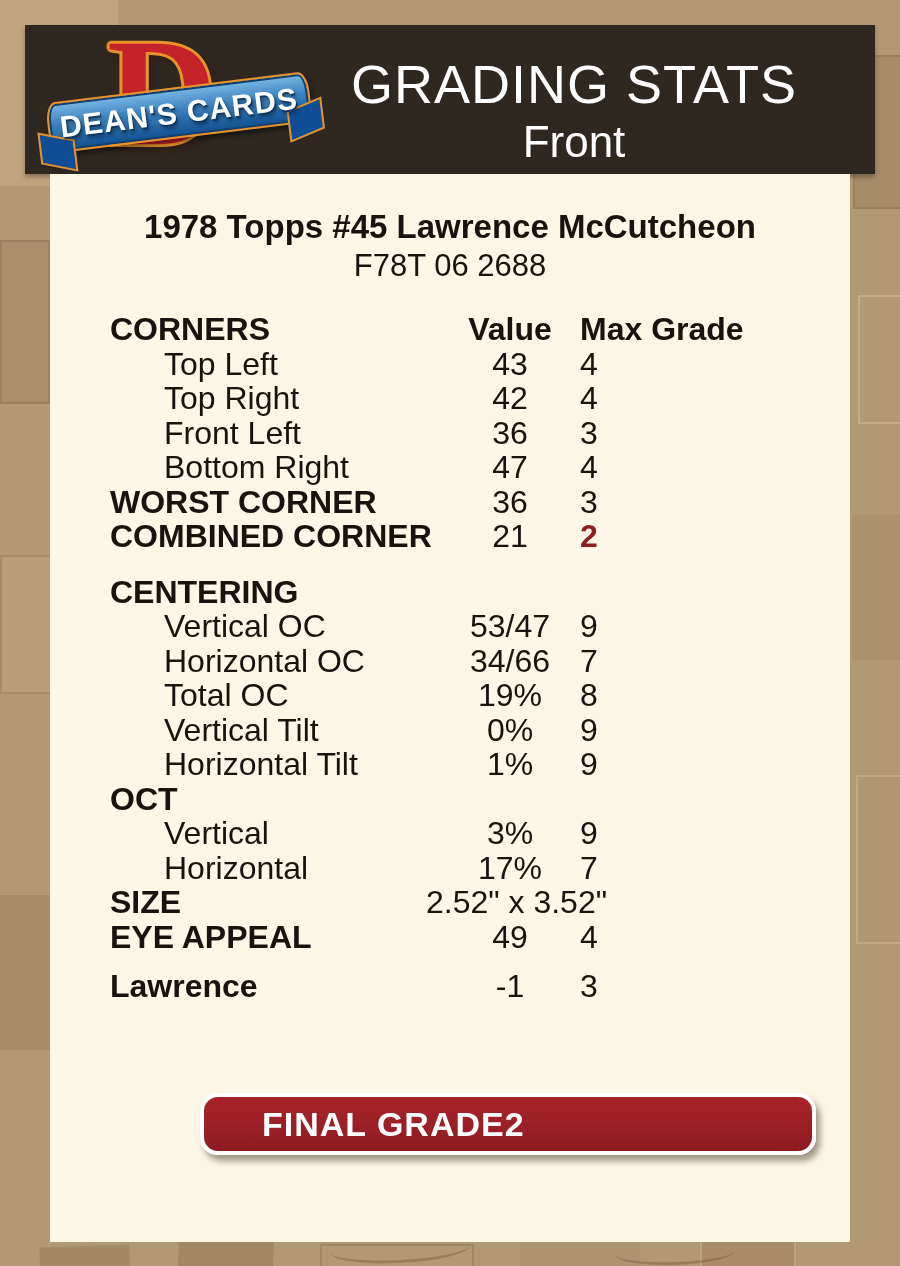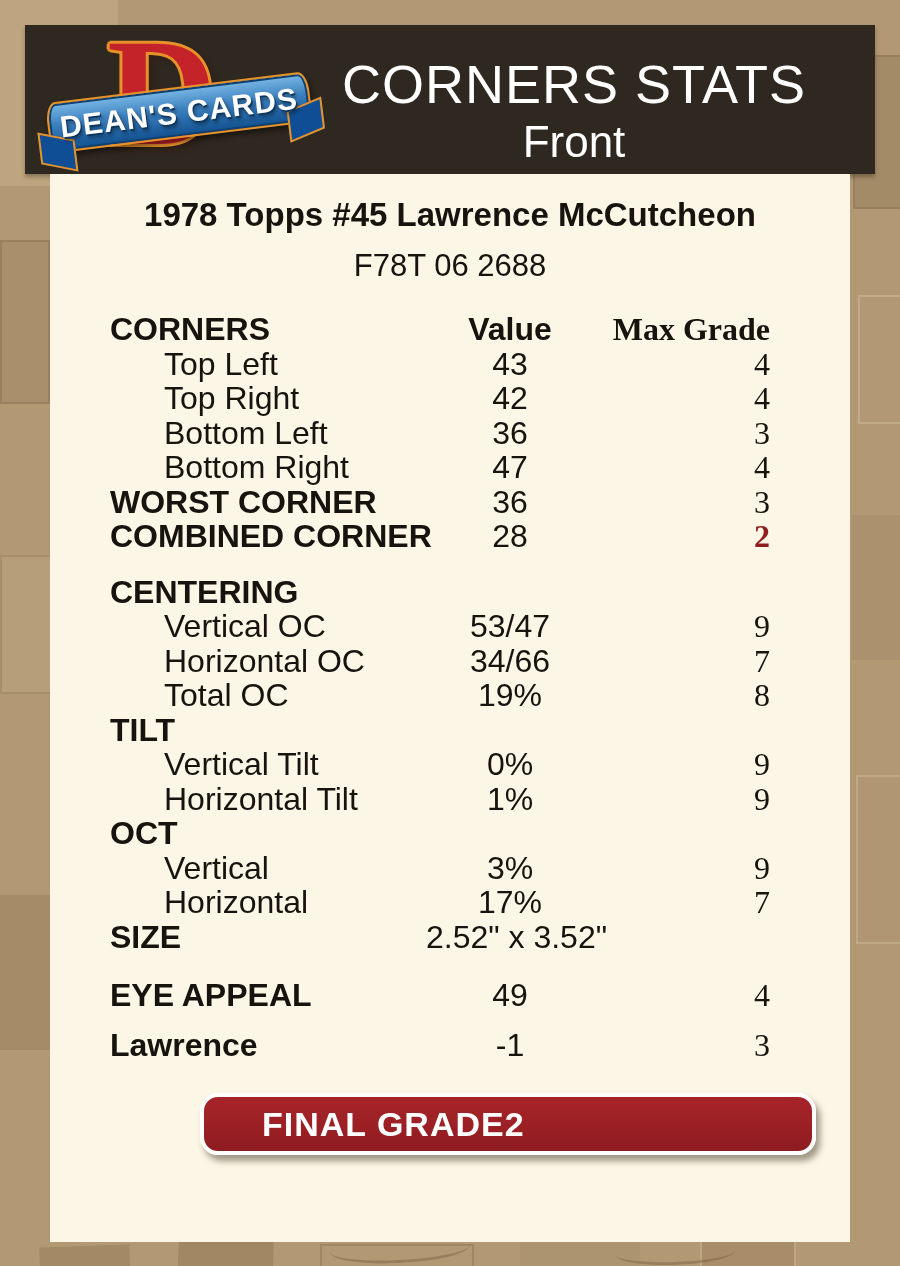--- a/index.html
+++ b/index.html
@@ -64,32 +64,32 @@
   .ribbon-label {
     font-size:30px; font-weight:700; color:#fff; letter-spacing:1px; white-space:nowrap;
     text-shadow:1px 2px 0 #0C3560, 2px 4px 4px rgba(0,0,0,.4);
   }
 
   
   .card-body {
     position:absolute; left:50px; top:174px; width:800px; height:1068px;
     background:#FCF6E6; color:#17130E;
   }
-  .card-title { position:absolute; top:22px; width:100%; text-align:center; font-size:33px; font-weight:700; white-space:nowrap; }
+  .card-title { position:absolute; top:34px; width:100%; text-align:center; font-size:33px; font-weight:700; white-space:nowrap; }
   .card-code  { position:absolute; top:74px; width:100%; text-align:center; font-size:31px; }
 
   
   .stats-table { position:absolute; top:138px; left:0; right:0; }
   .trow { display:flex; height:34.5px; line-height:34.5px; padding-left:60px; font-size:32px; }
   .tlabel { width:330px; white-space:nowrap; }
   .tlabel.indent { padding-left:54px; width:276px; }
   .bold { font-weight:700; }
   .tvalue { width:140px; text-align:center; white-space:nowrap; }
   .tvalue.wide { transform:translateX(-14px); }
-  .tmax { width:190px; text-align:right;font-family:Liberation Serif, serif; }
+  .tmax { width:190px; text-align:left; }
   .tmax.red { color:#8E1E1F; font-weight:700; }
 
   
   .final-grade {
     position:absolute; left:150px; top:919px; width:494px; height:54px;
     background:linear-gradient(180deg,#A62429 0%,#9B2025 55%,#8C1B20 100%);
     border:4px solid #FFFFFF; border-radius:18px;
     box-shadow:4px 6px 6px rgba(100,88,70,.6);
     display:flex; align-items:center; justify-content:flex-start;
     padding:0 56px 0 58px;
@@ -120,21 +120,21 @@
   </div>
 
   <header class="header">
     <div class="logo">
       <span class="logo-d">D</span>
       <div class="ribbon">
         <span class="ribbon-label">DEAN'S CARDS</span>
       </div>
     </div>
     <div class="header-text">
-      <div class="header-title">CORNERS STATS</div>
+      <div class="header-title">GRADING STATS</div>
       <div class="header-subtitle">Front</div>
     </div>
   </header>
 
   <main class="card-body">
     <div class="card-title">1978 Topps #45 Lawrence McCutcheon</div>
     <div class="card-code">F78T 06 2688</div>
 
     <div class="stats-table" id="stats-table">
         <div class="trow">
@@ -146,37 +146,37 @@
           <span class="tlabel indent">Top Left</span>
           <span class="tvalue">43</span>
           <span class="tmax">4</span>
         </div>
         <div class="trow">
           <span class="tlabel indent">Top Right</span>
           <span class="tvalue">42</span>
           <span class="tmax">4</span>
         </div>
         <div class="trow">
-          <span class="tlabel indent">Bottom Left</span>
+          <span class="tlabel indent">Front Left</span>
           <span class="tvalue">36</span>
           <span class="tmax">3</span>
         </div>
         <div class="trow">
           <span class="tlabel indent">Bottom Right</span>
           <span class="tvalue">47</span>
           <span class="tmax">4</span>
         </div>
         <div class="trow">
           <span class="tlabel bold">WORST CORNER</span>
           <span class="tvalue">36</span>
           <span class="tmax">3</span>
         </div>
         <div class="trow">
           <span class="tlabel bold">COMBINED CORNER</span>
-          <span class="tvalue">28</span>
+          <span class="tvalue">21</span>
           <span class="tmax red">2</span>
         </div>
         <div class="trow" style="margin-top: 21px;">
           <span class="tlabel bold">CENTERING</span>
           <span class="tvalue"></span>
           <span class="tmax"></span>
         </div>
         <div class="trow">
           <span class="tlabel indent">Vertical OC</span>
           <span class="tvalue">53/47</span>
@@ -186,25 +186,20 @@
           <span class="tlabel indent">Horizontal OC</span>
           <span class="tvalue">34/66</span>
           <span class="tmax">7</span>
         </div>
         <div class="trow">
           <span class="tlabel indent">Total OC</span>
           <span class="tvalue">19%</span>
           <span class="tmax">8</span>
         </div>
         <div class="trow">
-          <span class="tlabel bold">TILT</span>
-          <span class="tvalue"></span>
-          <span class="tmax"></span>
-        </div>
-        <div class="trow">
           <span class="tlabel indent">Vertical Tilt</span>
           <span class="tvalue">0%</span>
           <span class="tmax">9</span>
         </div>
         <div class="trow">
           <span class="tlabel indent">Horizontal Tilt</span>
           <span class="tvalue">1%</span>
           <span class="tmax">9</span>
         </div>
         <div class="trow">
@@ -220,21 +215,21 @@
         <div class="trow">
           <span class="tlabel indent">Horizontal</span>
           <span class="tvalue">17%</span>
           <span class="tmax">7</span>
         </div>
         <div class="trow">
           <span class="tlabel bold">SIZE</span>
           <span class="tvalue wide">2.52" x 3.52"</span>
           <span class="tmax"></span>
         </div>
-        <div class="trow" style="margin-top: 24px;">
+        <div class="trow" style="margin-top: 0;">
           <span class="tlabel bold">EYE APPEAL</span>
           <span class="tvalue">49</span>
           <span class="tmax">4</span>
         </div>
         <div class="trow" style="margin-top: 15px;">
           <span class="tlabel bold">Lawrence</span>
           <span class="tvalue">-1</span>
           <span class="tmax">3</span>
         </div>
       </div>

